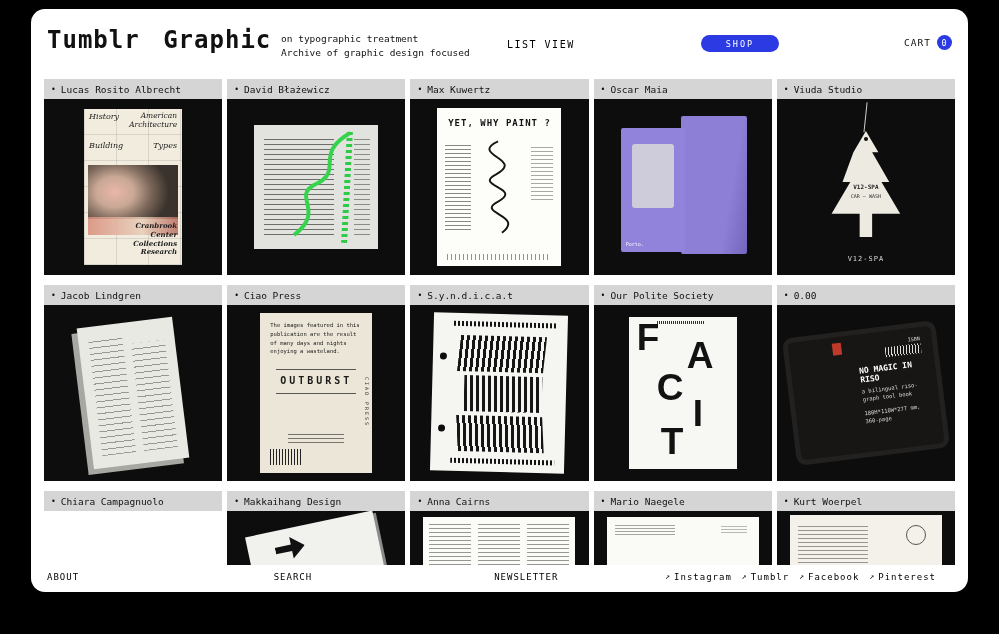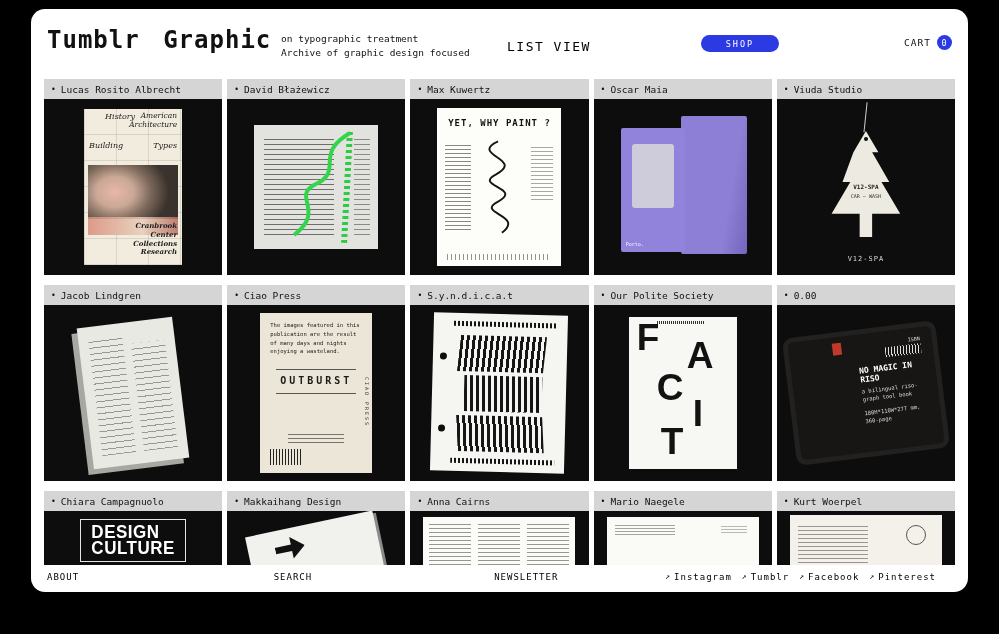--- a/index.html
+++ b/index.html
@@ -8,21 +8,21 @@
 
   .panel { position: absolute; left: 31px; right: 31px; top: 9px; bottom: 42px;
            background: #fff; border-radius: 14px; overflow: hidden; }
 
   
   .header { position: relative; height: 70px; }
   .logo { position: absolute; left: 16px; top: 17px; font-size: 24px; font-weight: 700;
           letter-spacing: 1px; word-spacing: 8px; cursor: pointer; }
   .tagline { position: absolute; left: 250px; top: 23px; font-size: 9.5px; line-height: 1.5; }
   .tagline span { display: block; }
-  .listview { position: absolute; left: 50.8%; top: 30px; font-size: 13px; letter-spacing: 1.5px;
+  .listview { position: absolute; left: 50.8%; top: 30px; font-size: 10px; letter-spacing: 1.5px;
               cursor: pointer; text-decoration: none; color: #000; }
   .shop { position: absolute; left: 71.5%; top: 26px; width: 78px; height: 17px; background: #2b3ae2;
           border-radius: 10px; color: #fff; font-size: 8.5px; letter-spacing: 2px;
           display: flex; align-items: center; justify-content: center; cursor: pointer; text-decoration: none; }
   .cart { position: absolute; right: 16px; top: 26px; display: flex; align-items: center; gap: 6px;
           font-size: 9.5px; letter-spacing: 1px; cursor: pointer; }
   .cart-badge { width: 15px; height: 15px; border-radius: 50%; background: #2b3ae2; color: #fff;
                 font-size: 8.5px; display: flex; align-items: center; justify-content: center; }
 
   
@@ -36,21 +36,21 @@
   .card-body { flex: 1; background: #0d0d0d; position: relative; overflow: hidden;
                display: flex; align-items: center; justify-content: center; cursor: pointer; }
   .card:nth-child(n+11) .card-body { align-items: flex-start; }
 
   
   .poster1 { width: 98px; height: 156px; background: #f2ecdf; position: relative;
              font-family: "DejaVu Serif", serif; font-style: italic; color: #1d1d1d;
              background-image: repeating-linear-gradient(0deg, rgba(0,0,0,.10) 0 1px, transparent 1px 26px),
                                repeating-linear-gradient(90deg, rgba(0,0,0,.10) 0 1px, transparent 1px 32px); }
   .p1-t { position: absolute; display: block; font-size: 8px; }
-  .p1-history { top: 3px; left: 21px; }
+  .p1-history { top: 3px; left: 5px; }
   .p1-amarch { top: 3px; right: 5px; width: 56px; text-align: right; font-size: 7.5px; line-height: 1.15; }
   .p1-building { top: 32px; left: 5px; }
   .p1-types { top: 32px; right: 5px; }
   .p1-band { position: absolute; left: 4px; right: 4px; top: 56px; height: 54px;
              background: radial-gradient(60% 80% at 30% 50%, #e9b7a8 0%, #caa896 35%, #7e6a5c 65%, #3a322c 100%); }
   .p1-band2 { position: absolute; left: 4px; right: 4px; bottom: 30px; height: 18px;
               background: linear-gradient(90deg, #d98c7a, #e7cdb8 60%, #b76b5e); opacity: .85; }
   .p1-cranbrook { bottom: 8px; right: 5px; width: 62px; text-align: right; font-size: 7px;
                   font-weight: 700; line-height: 1.25; }
 
@@ -390,26 +390,20 @@
             <div class="t10-l3">180H*110W*27T mm, 360-page</div>
           </div>
         </div>
       </div>
     </article>
 
     <article class="card">
       <div class="card-header">
         <span class="bullet">•</span>
         <span>Chiara Campagnuolo</span>
-      </div>
-      <div class="card-body">
-        <div class="mag11">
-          <div class="m11-t">DESIGN</div>
-          <div class="m11-t">CULTURE</div>
-        </div>
       </div>
     </article>
 
     <article class="card">
       <div class="card-header">
         <span class="bullet">•</span>
         <span>Makkaihang Design</span>
       </div>
       <div class="card-body">
         <div class="card12">

